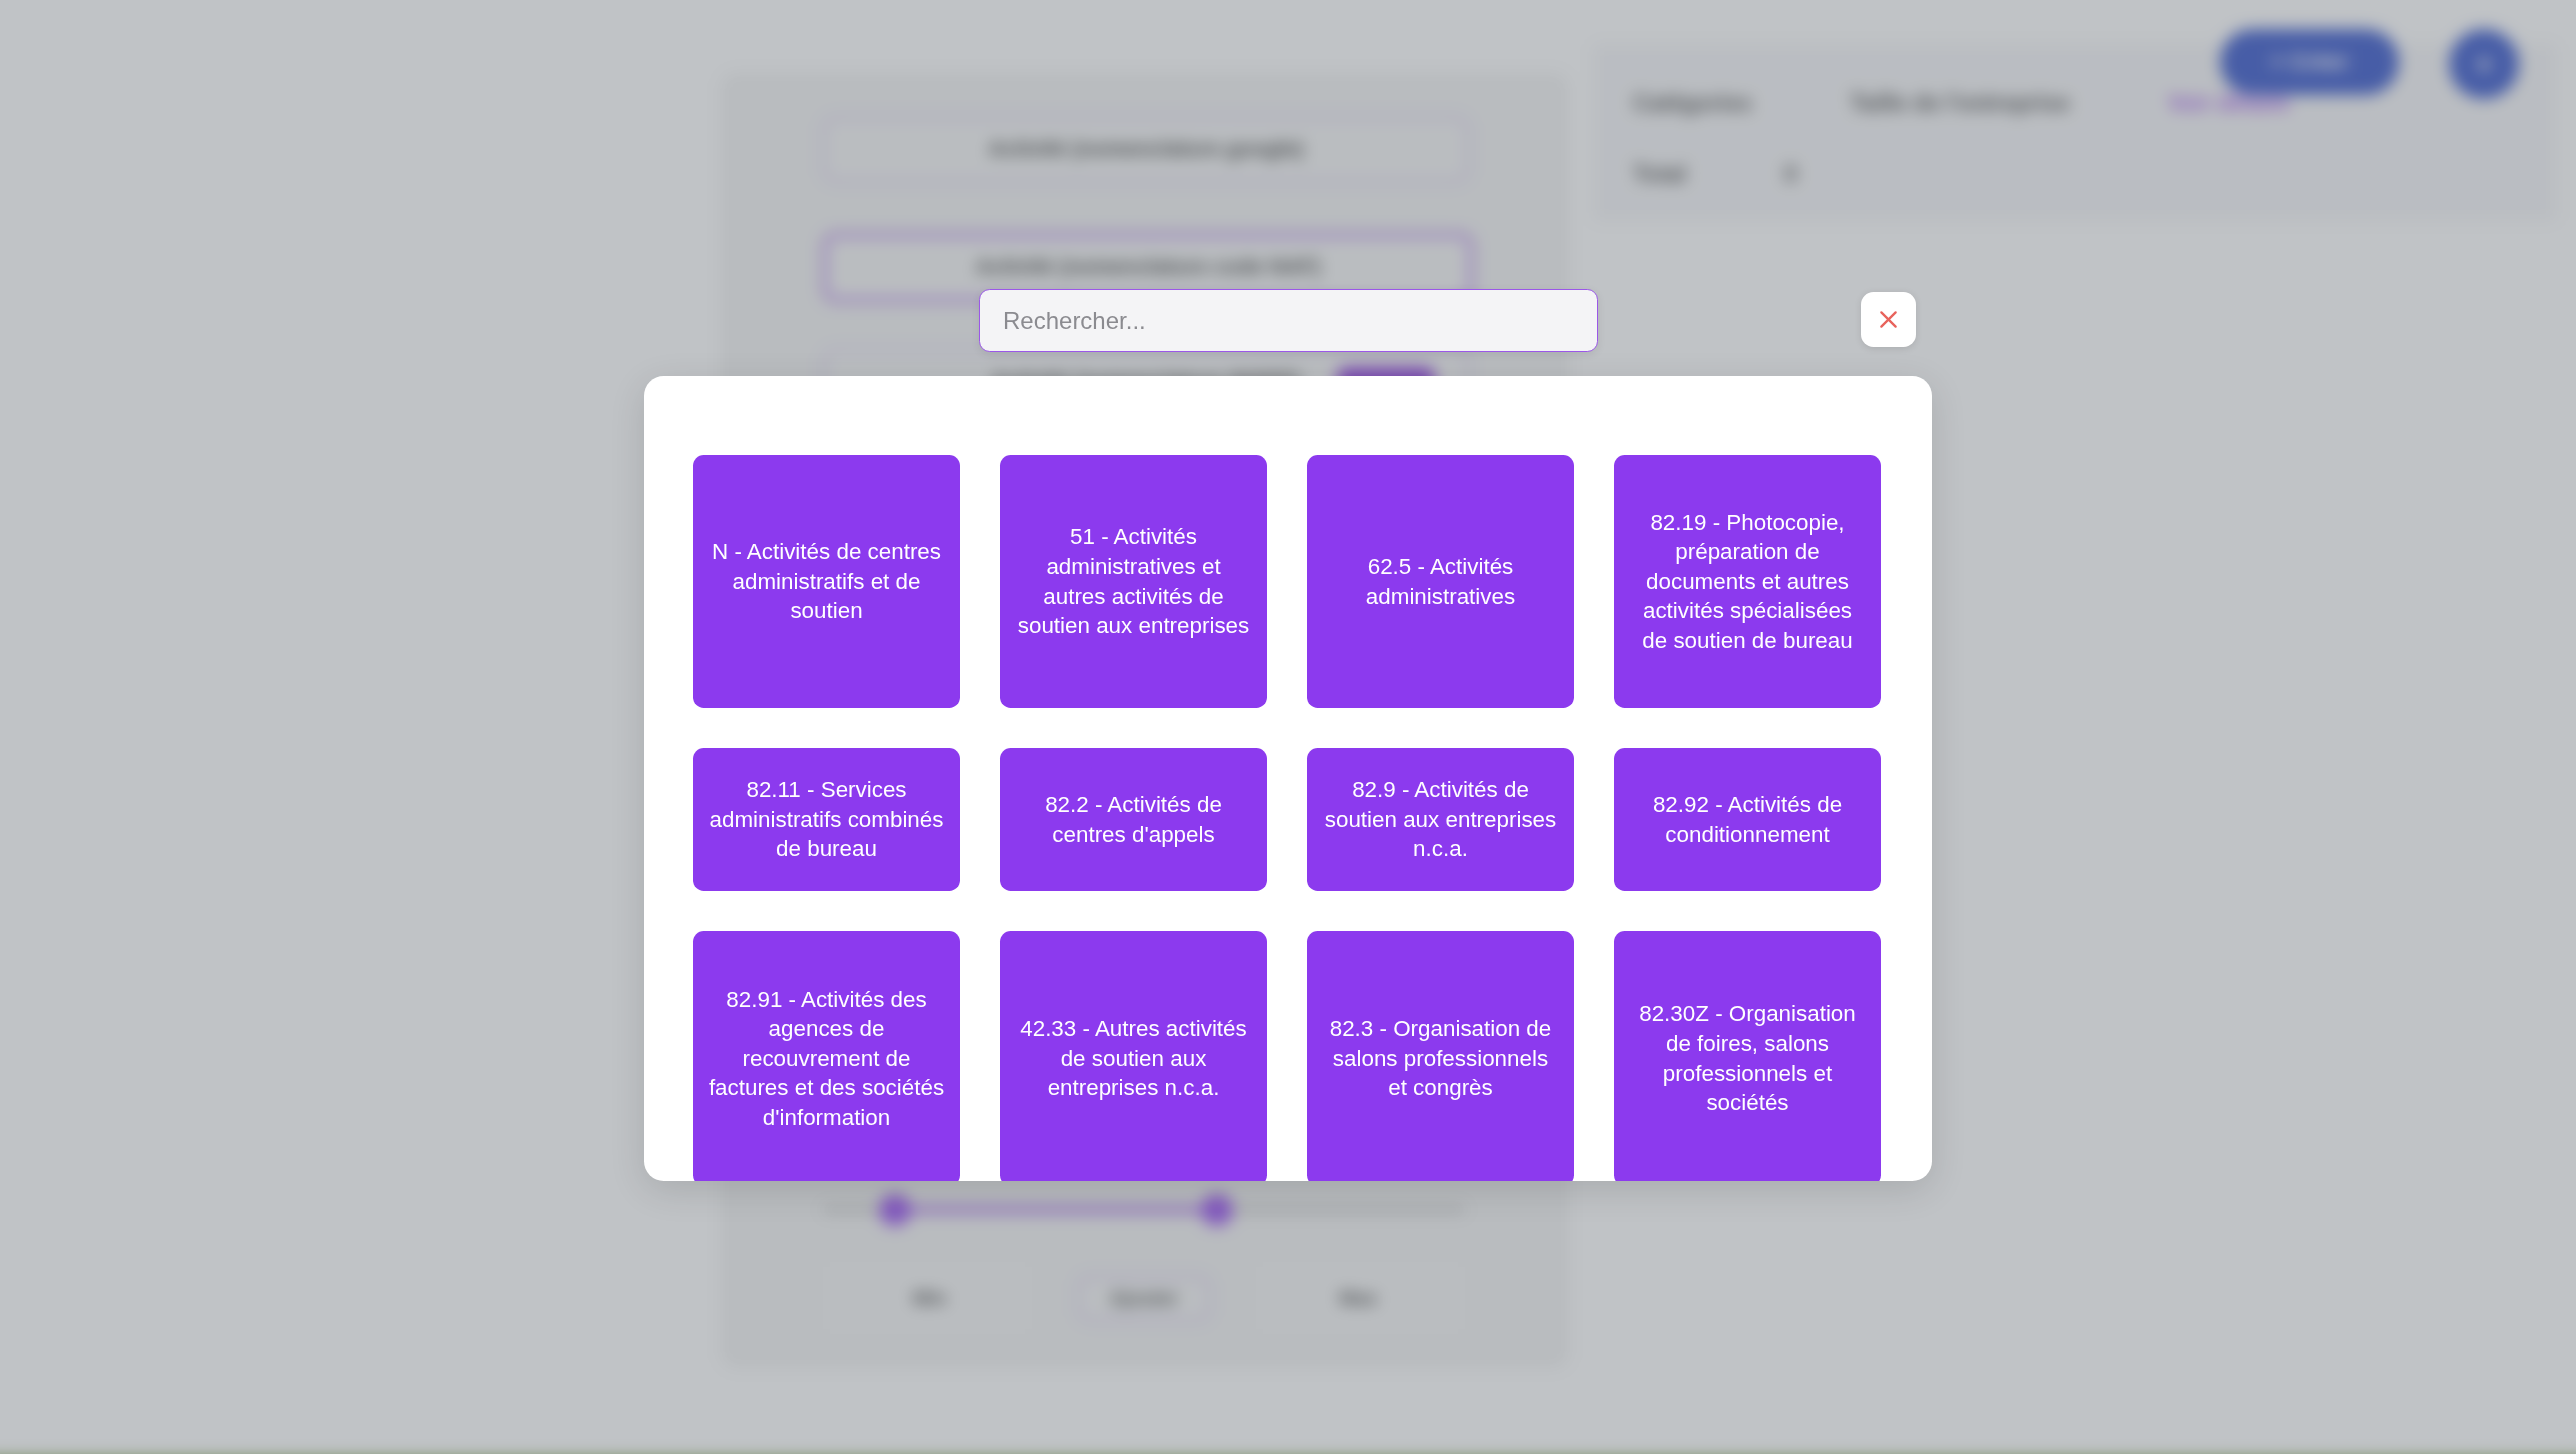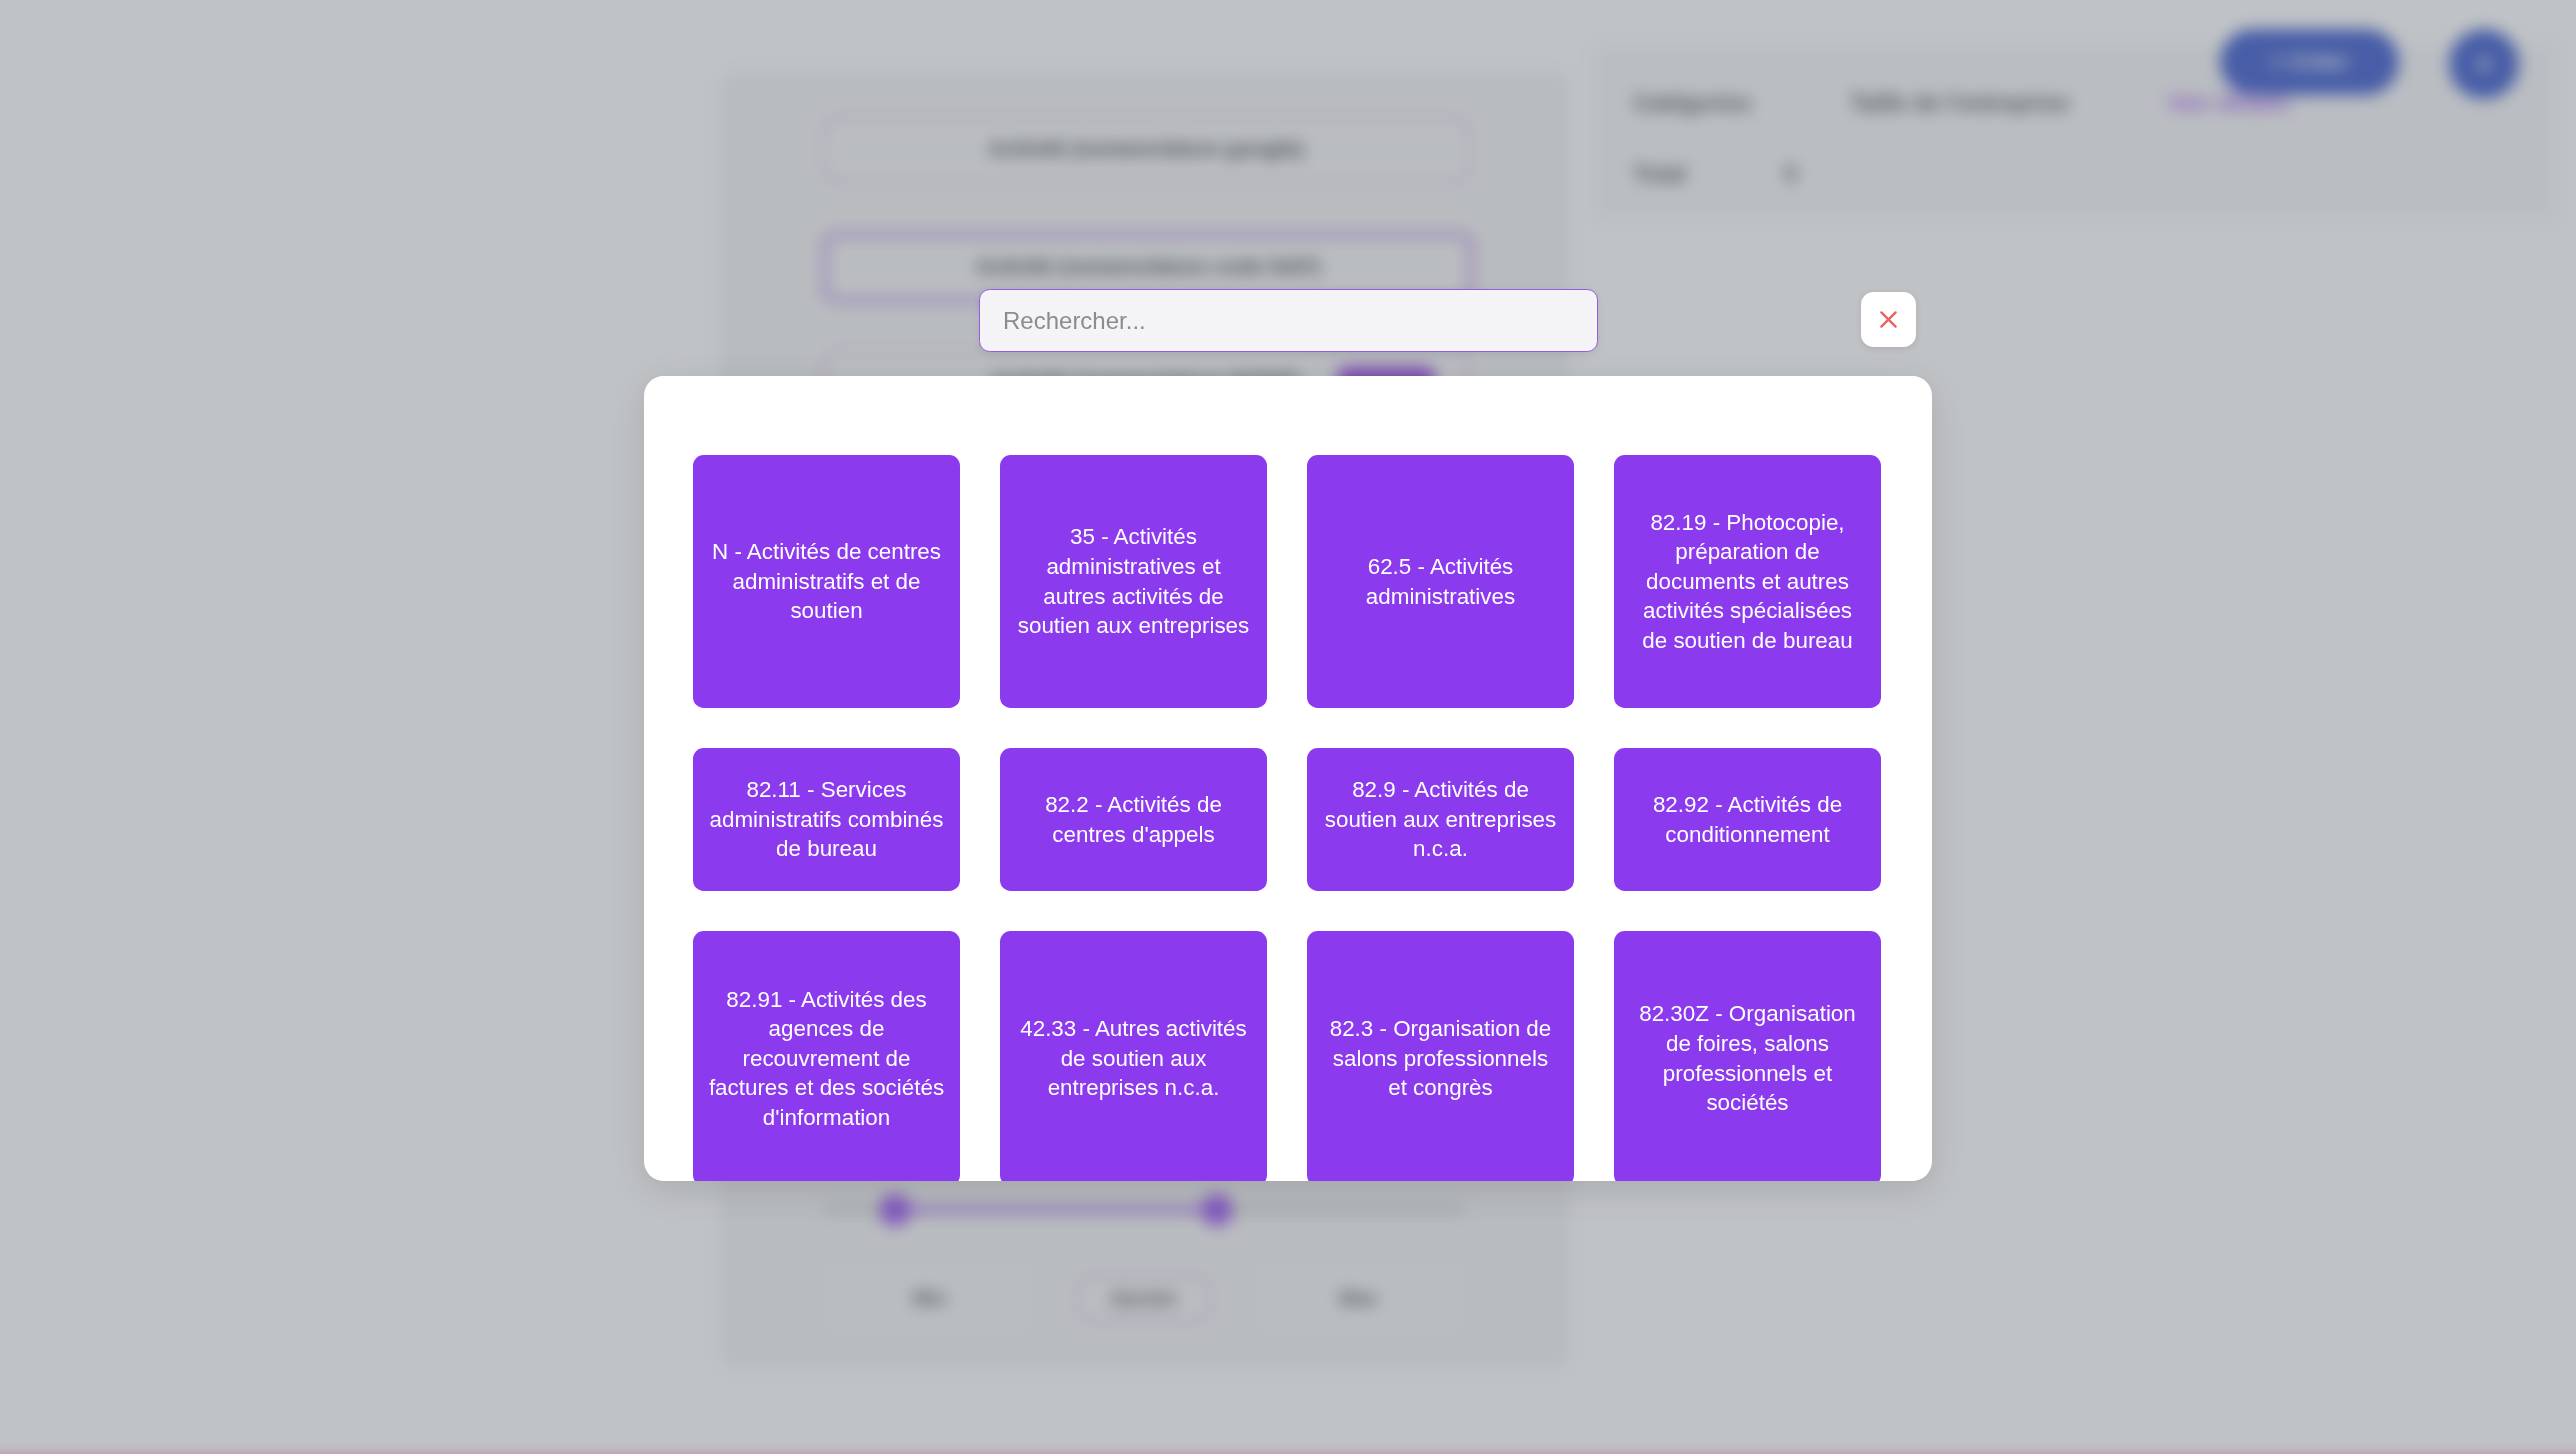--- a/index.html
+++ b/index.html
@@ -9,21 +9,21 @@
     height: 1454px;
     overflow: hidden;
     font-family: "Liberation Sans", sans-serif;
     background: #ffffff;
   }
 
   #root {
     position: relative;
     width: 2576px;
     height: 1454px;
-    background: #ec4899;
+    background: #4d7c0f;
     overflow: hidden;
   }
 
   
   .bg-layer {
     position: absolute;
     inset: 0;
     filter: blur(8px);
     -webkit-filter: blur(8px);
     background: #ffffff;
@@ -363,21 +363,21 @@
         <line x1="22" y1="6" x2="6" y2="22" stroke="#e8635c" stroke-width="2.6" stroke-linecap="round"></line>
       </svg>
     </span>
   </button>
 
   <div class="results-panel">
     <div class="results-grid">
 
       <div class="row-block r1">
         <div class="card">N - Activités de centres administratifs et de soutien</div>
-        <div class="card">35 - Activités administratives et autres activités de soutien aux entreprises</div>
+        <div class="card">51 - Activités administratives et autres activités de soutien aux entreprises</div>
         <div class="card">62.5 - Activités administratives</div>
         <div class="card">82.19 - Photocopie, préparation de documents et autres activités spécialisées de soutien de bureau</div>
       </div>
 
       <div class="row-block r2">
         <div class="card">82.11 - Services administratifs combinés de bureau</div>
         <div class="card">82.2 - Activités de centres d'appels</div>
         <div class="card">82.9 - Activités de soutien aux entreprises n.c.a.</div>
         <div class="card">82.92 - Activités de conditionnement</div>
       </div>

